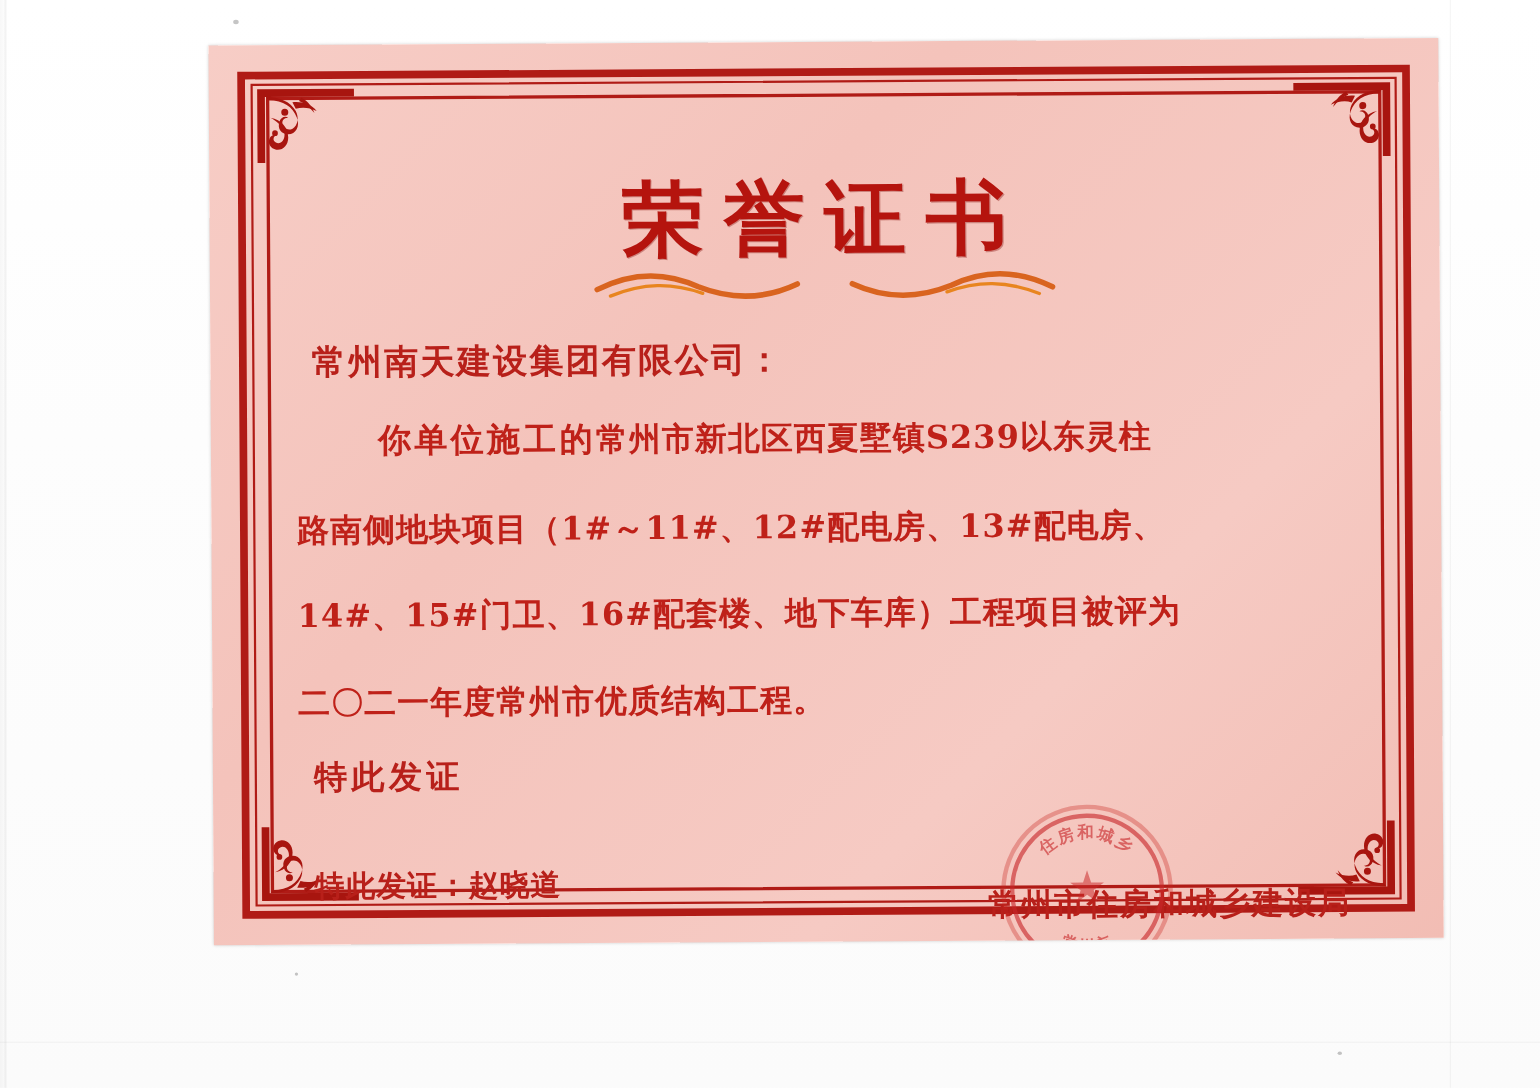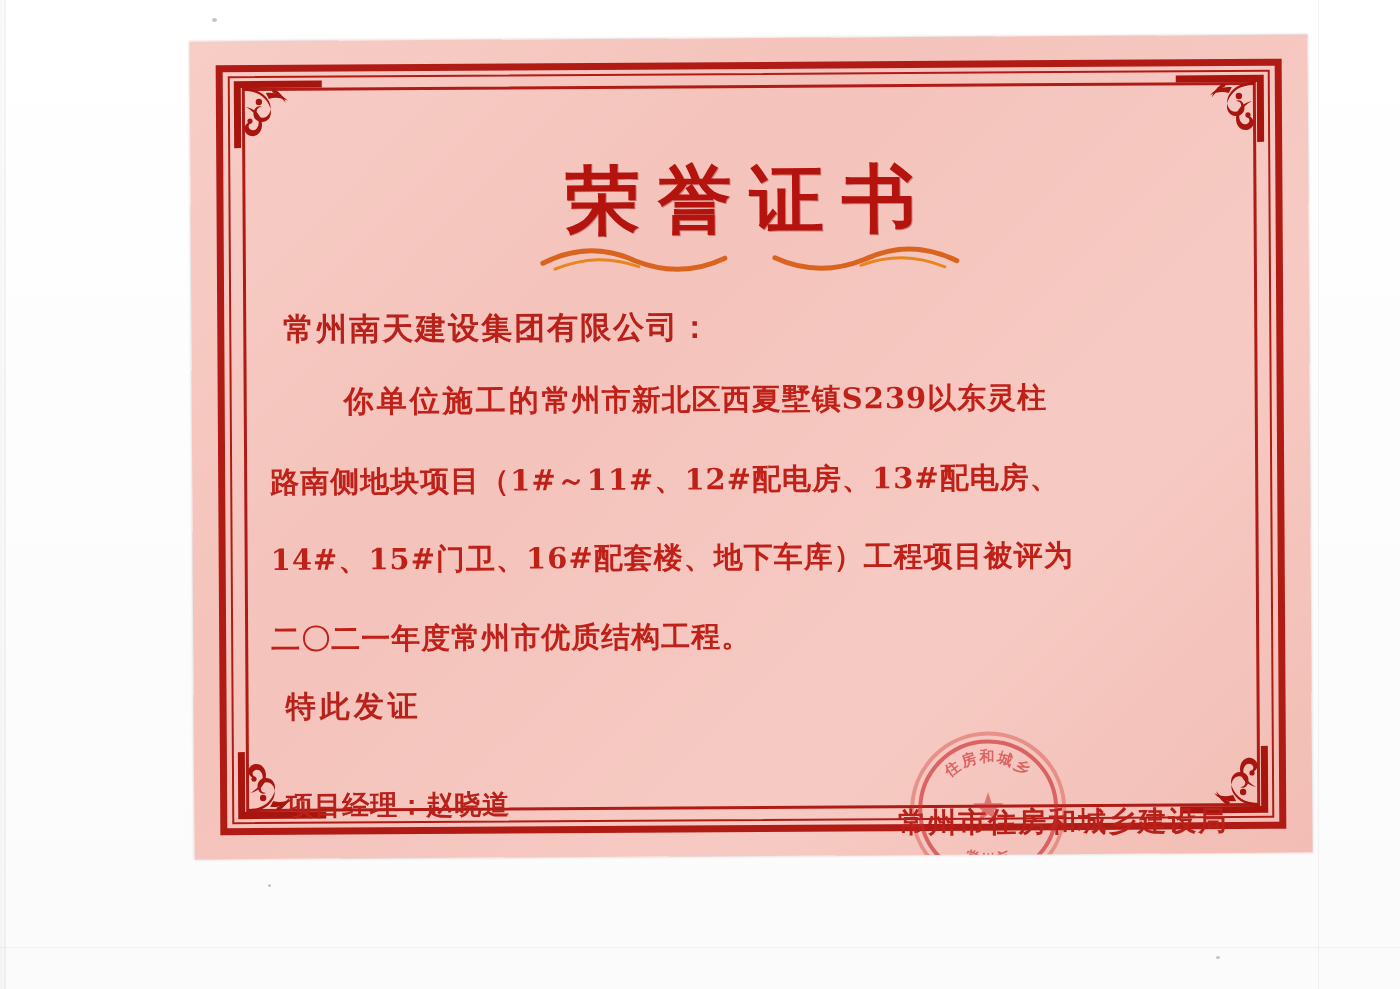--- a/index.html
+++ b/index.html
@@ -322,21 +322,21 @@
           <span class="indent"></span><span class="lead">你单位施工的</span><span>常州市新北区西夏墅镇S239以东灵柱</span>
         </div>
         <div class="para">路南侧地块项目（1#～11#、12#配电房、13#配电房、</div>
         <div class="para">14#、15#门卫、16#配套楼、地下车库）工程项目被评为</div>
         <div class="para">二〇二一年度常州市优质结构工程。</div>
 
         <div class="special">特此发证</div>
 
         <div class="footer">
           <div class="manager">
-            <span>项目经理：</span><span>赵晓道</span>
+            <span>特此发证：</span><span>赵晓道</span>
           </div>
 
           <div class="issuer-block">
             <div class="seal">
               <svg viewBox="0 0 148 148" aria-hidden="true">
                 <defs>
                   <path id="arcTop" d="M 20 80 A 54 54 0 0 1 128 80"></path>
                   <path id="arcBottom" d="M 28 84 A 46 46 0 0 0 120 84"></path>
                 </defs>
                 <circle cx="74" cy="74" r="68" fill="none" stroke="#c9282a" stroke-width="4"></circle>

